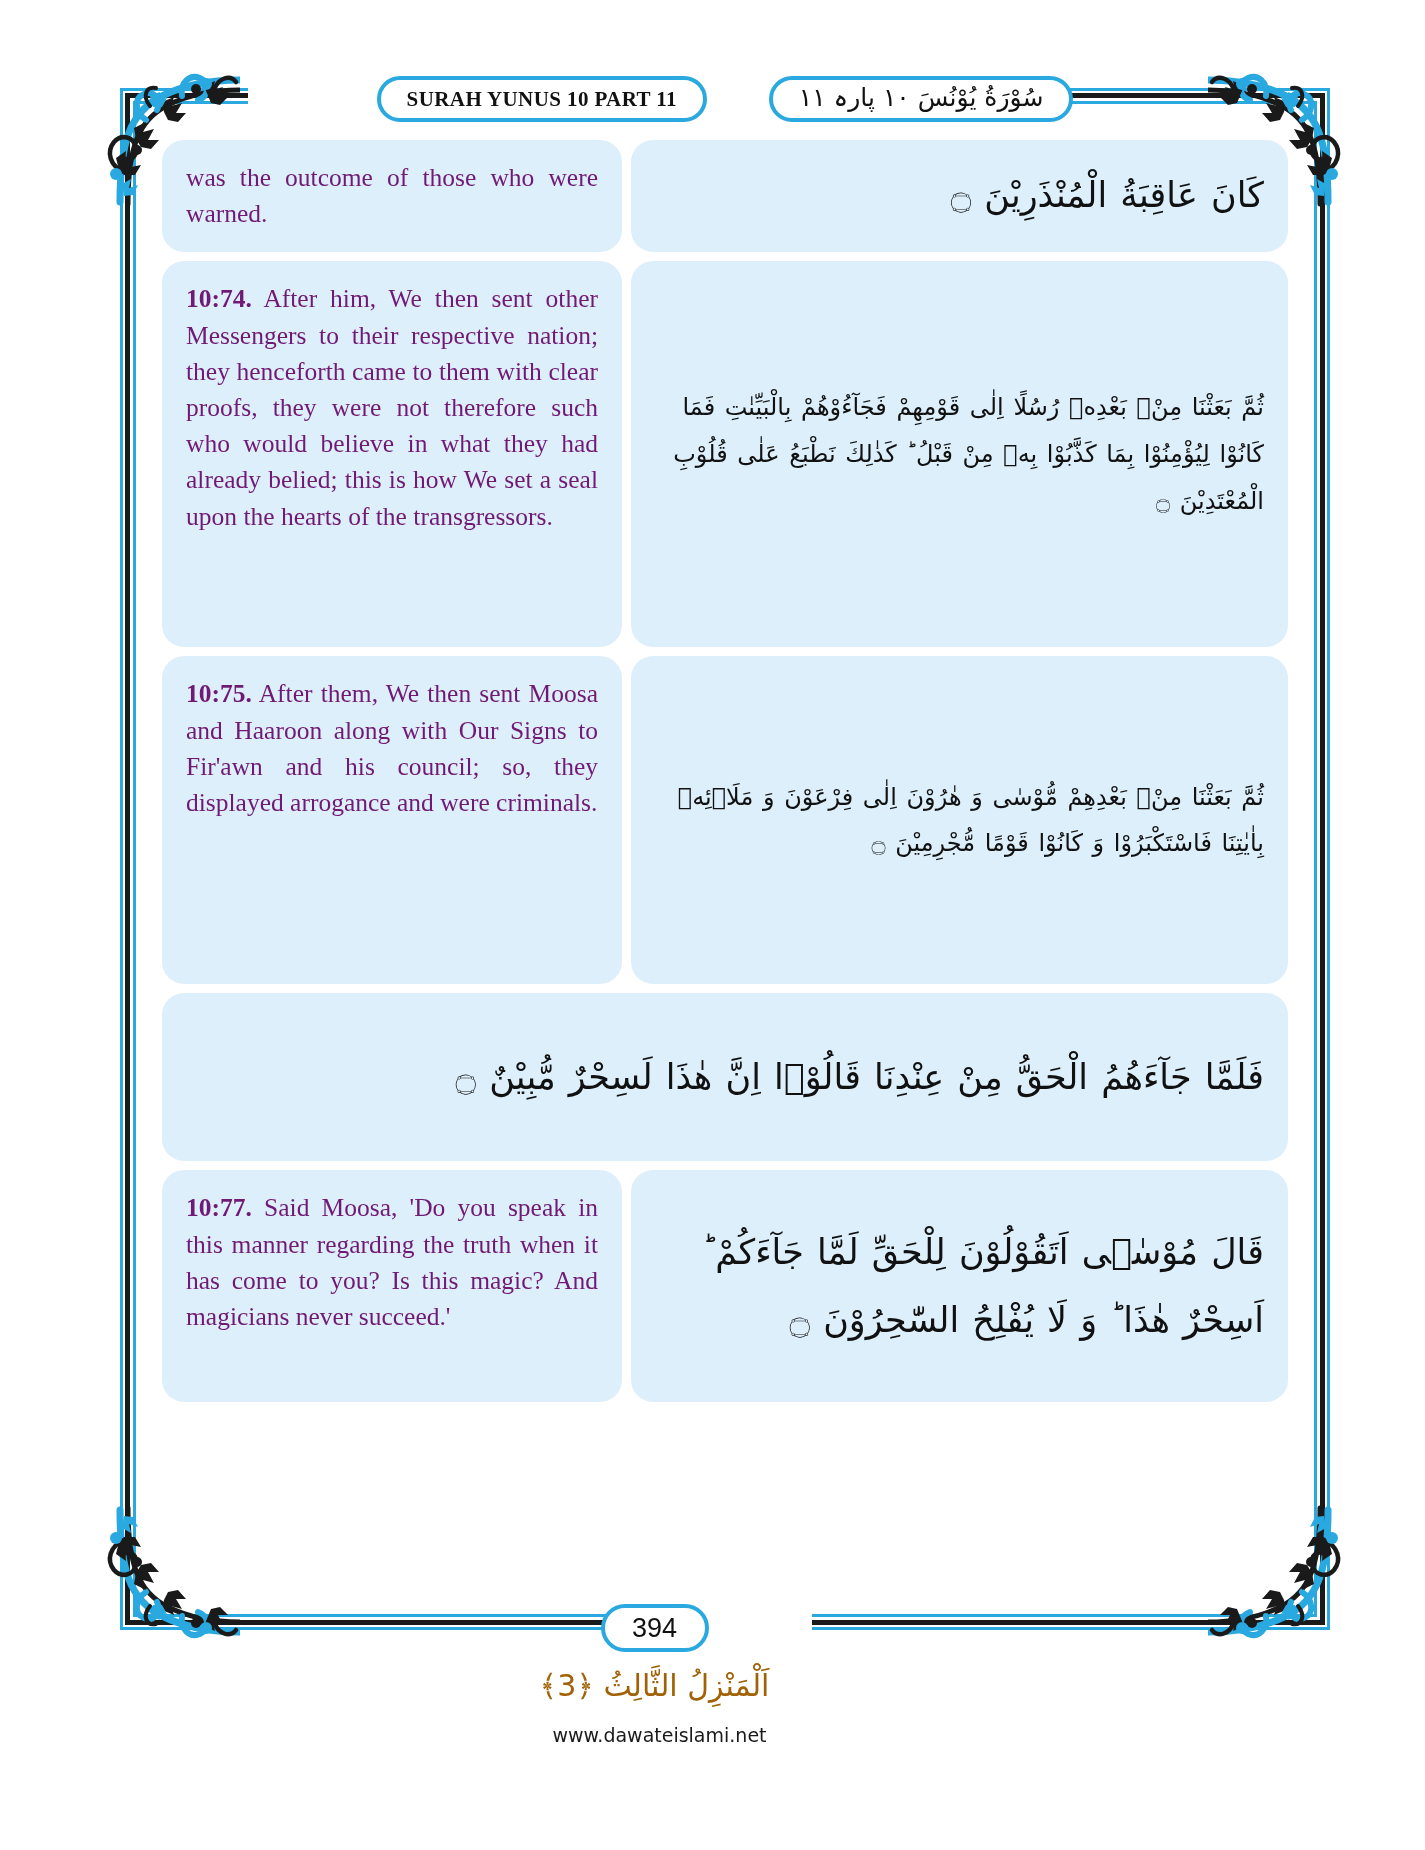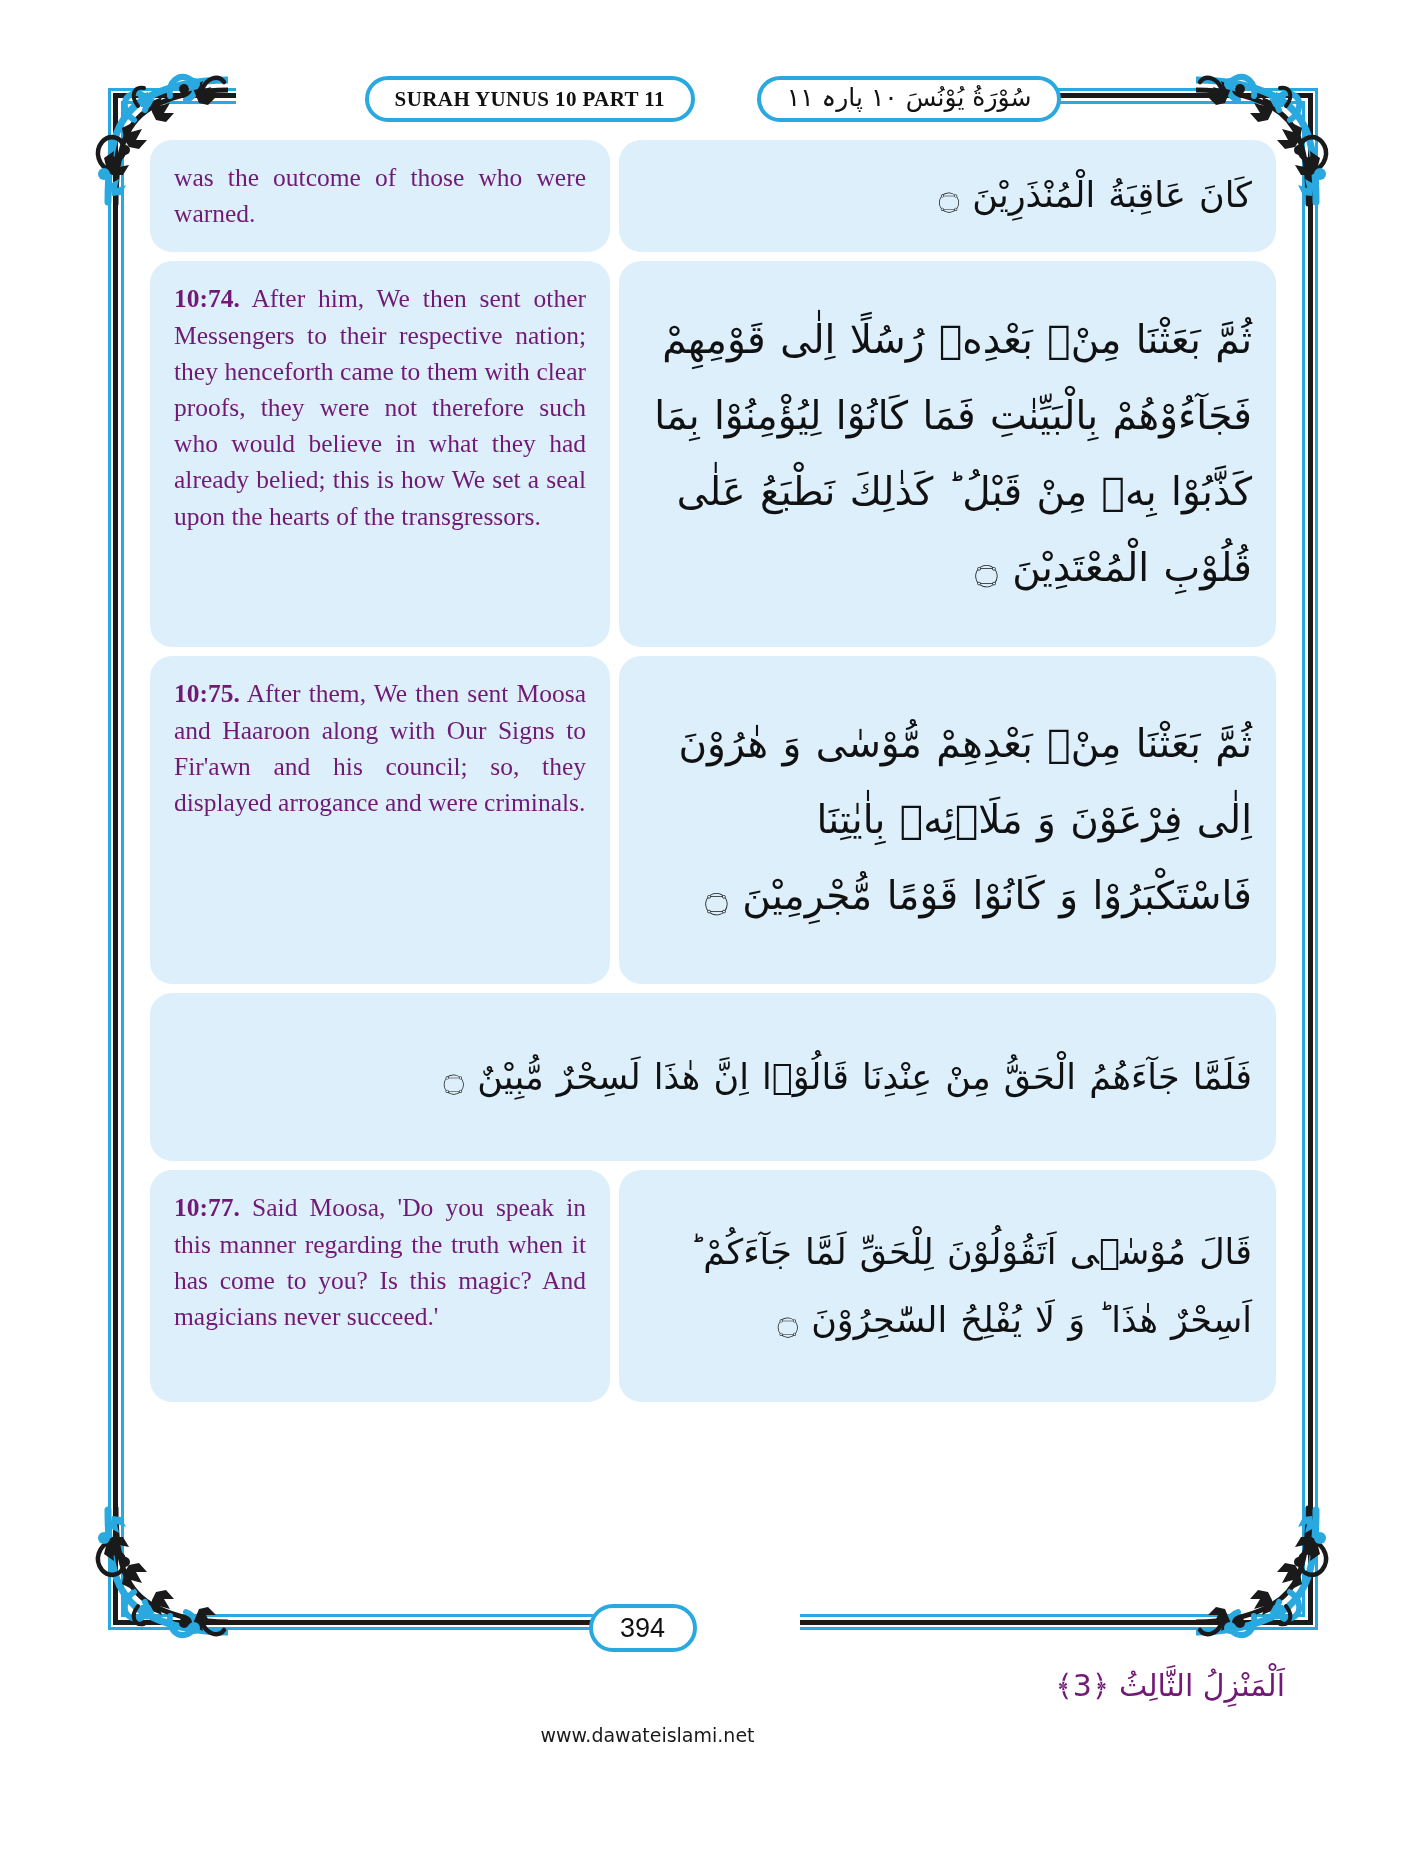--- a/index.html
+++ b/index.html
@@ -9,21 +9,21 @@
     height: 1850px;
     background: #ffffff;
     font-family: "Liberation Serif", serif;
     overflow: hidden;
     position: relative;
   }
 
   
   .page {
     position: absolute;
-    left: 0; top: 0;
+    left: 12px; top: 0;
     width: 1285px;
     height: 1850px;
     background: #fff;
   }
 
   
   .frame-outer {
     position: absolute;
     left: 108px; top: 88px;
     width: 1210px; height: 1542px;
@@ -147,21 +147,21 @@
   }
   .en-text .vnum {
     font-weight: bold;
   }
 
   .ar-text {
     font-family: "DejaVu Sans", "Liberation Sans", sans-serif;
     direction: rtl;
     text-align: right;
     color: #111;
-    font-size: 39px;
+    font-size: 24px;
     line-height: 1.95;
     width: 100%;
     word-spacing: 2px;
   }
 
   
   .row-0 .cell { min-height: 92px; }
   .row-1 .cell { min-height: 386px; }
   .row-2 .cell { min-height: 328px; }
   .row-3 .cell { min-height: 168px; }
@@ -192,23 +192,24 @@
     font-family: "Liberation Sans", sans-serif;
     font-size: 27px;
     font-weight: 400;
     color: #111;
   }
 
   .footer-manzil {
     position: absolute;
     left: 0; right: 0;
     top: 1668px;
+    text-align: center;
     font-family: "DejaVu Sans", sans-serif;
     font-size: 30px;
-    color: #701a75;
+    color: #a16207;
     direction: rtl;
     z-index: 8;
   }
   .footer-url {
     position: absolute;
     left: 0; right: 0;
     top: 1724px;
     text-align: center;
     font-family: "DejaVu Sans", sans-serif;
     font-size: 19px;

